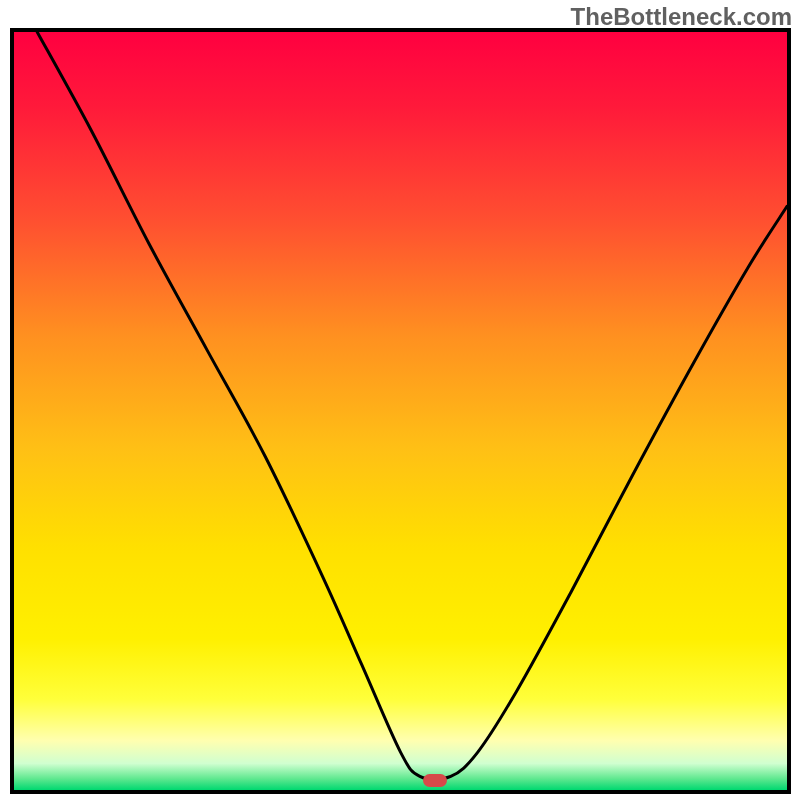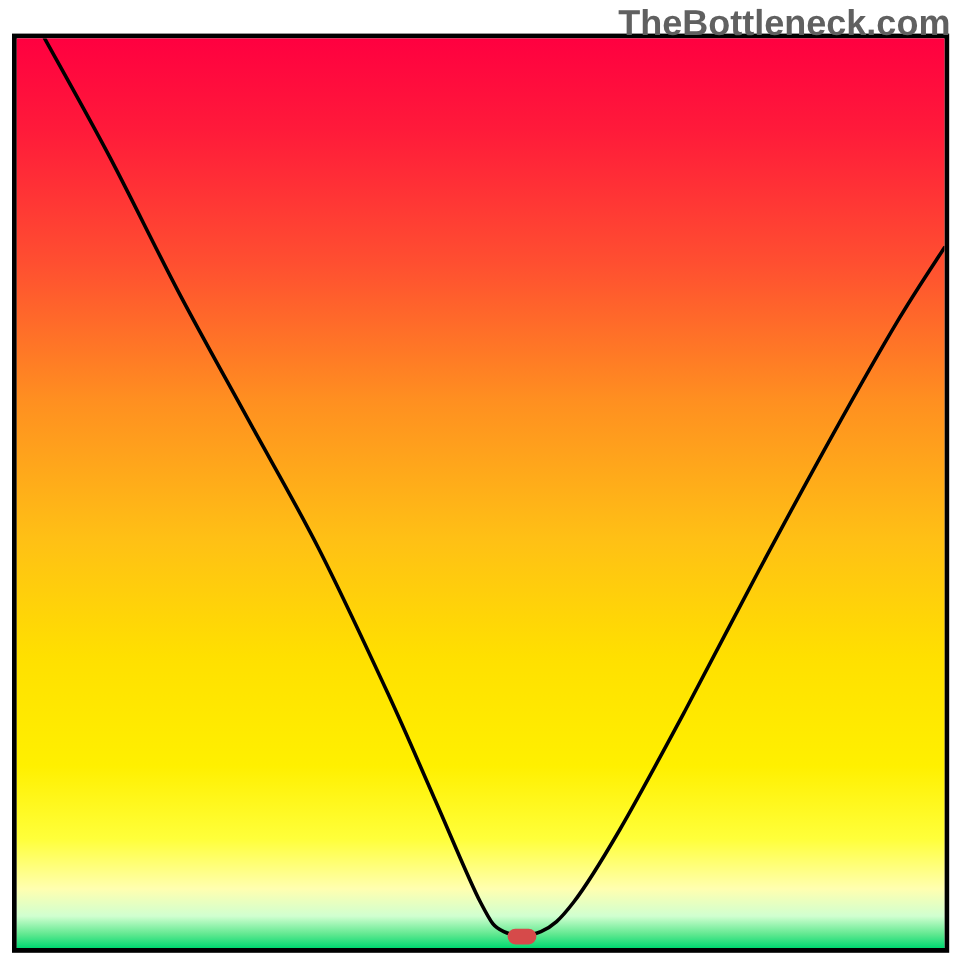--- a/index.html
+++ b/index.html
@@ -13,21 +13,21 @@
   }
   .container {
     position: relative;
     width: 800px;
     height: 800px;
   }
   .attribution {
     position: absolute;
     top: 3px;
     right: 8px;
-    font-size: 30px;
+    font-size: 24px;
     font-weight: bold;
     color: #606060;
     z-index: 10;
     font-family: Arial, sans-serif;
   }
   .plot-frame {
     position: absolute;
     box-sizing: border-box;
     border: 4px solid #000000;
   }

